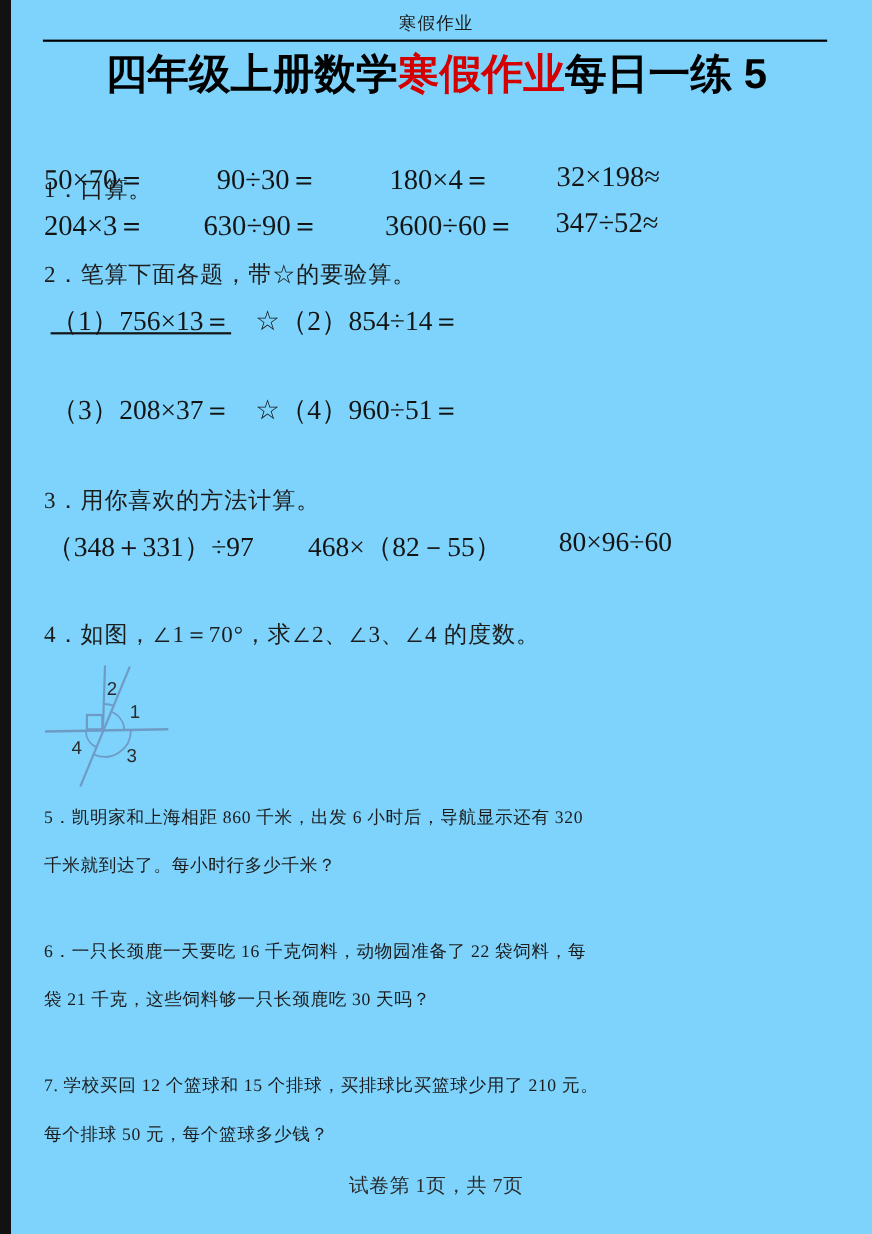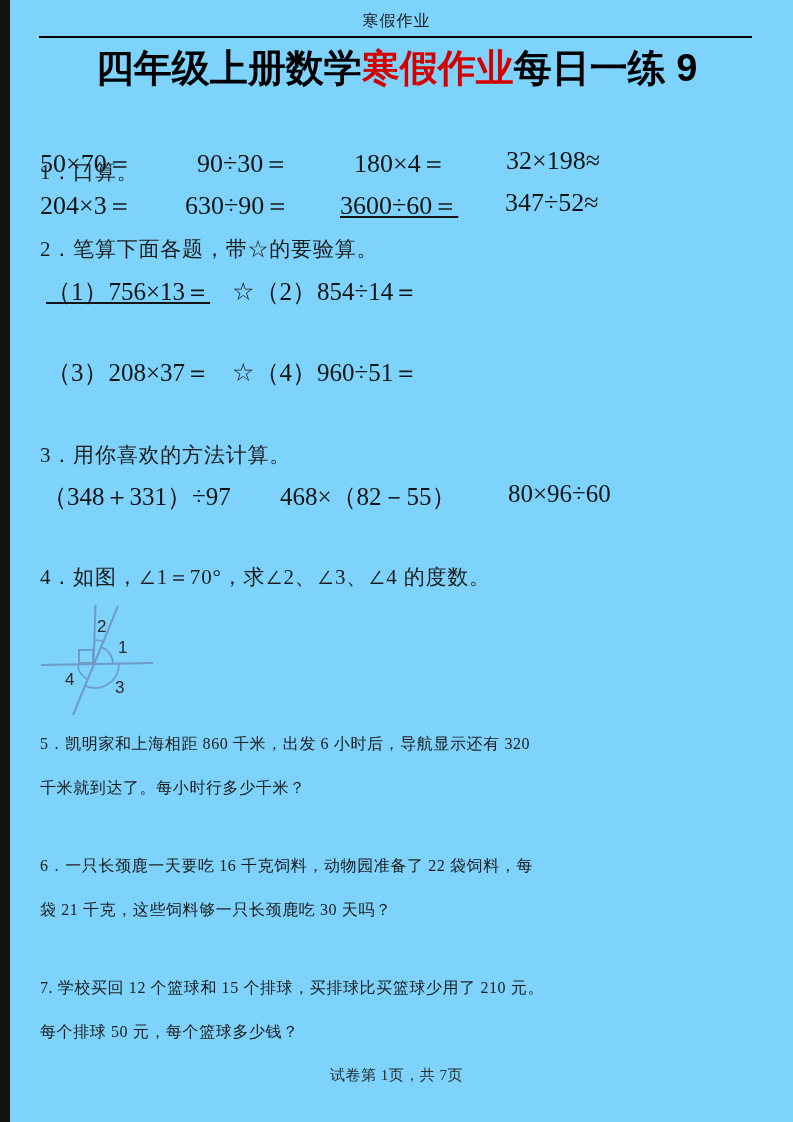--- a/index.html
+++ b/index.html
@@ -45,21 +45,21 @@
     white-space:nowrap;
   }
   .eq-sm{font-size:25px;}
   .para{
     position:absolute;left:40px;width:716px;
     font-size:16px;letter-spacing:0.6px;color:#1c1c1c;
   }
   .para .line{display:block;line-height:44px;white-space:nowrap;}
   .footer{
     position:absolute;top:1066px;left:10px;width:773px;
-    text-align:center;font-size:15px;color:#2a2a2a;
+    text-align:center;font-size:18px;color:#2a2a2a;
     letter-spacing:0.5px;
   }
   .diagram{
     position:absolute;left:38px;top:597px;width:122px;height:126px;
   }
   .diagram text{
     font-family:"Liberation Sans",sans-serif;
     font-size:17px;fill:#2b2b2b;
   }
 </style>
@@ -67,31 +67,31 @@
 <body>
 
 <div class="page">
 
   <div class="edge-bar"></div>
 
   <div class="running-header">寒假作业</div>
   <div class="header-rule"></div>
 
   <div class="doc-title">
-    <span>四年级上册数学</span><span style="color: rgb(212, 0, 0);">寒假作业</span><span>每日一练 9</span>
+    <span>四年级上册数学</span><span style="color: rgb(212, 0, 0);">寒假作业</span><span>每日一练 5</span>
   </div>
 
   <div class="q-heading" style="top:114px;margin-top:44px;">1．口算。</div>
   <div class="eq" style="left:40px;top:146px;">50×70＝</div>
   <div class="eq" style="left:197px;top:146px;">90÷30＝</div>
   <div class="eq" style="left:354px;top:146px;">180×4＝</div>
   <div class="eq" style="left:506px;top:146px;">32×198≈</div>
   <div class="eq" style="left:40px;top:188px;">204×3＝</div>
   <div class="eq" style="left:185px;top:188px;">630÷90＝</div>
-  <div class="eq" style="left:340px;top:188px;text-decoration:underline;">3600÷60＝</div>
+  <div class="eq" style="left:350px;top:188px;">3600÷60＝</div>
   <div class="eq" style="left:505px;top:188px;">347÷52≈</div>
 
   <div class="q-heading" style="top:235px;">2．笔算下面各题，带☆的要验算。</div>
   <div class="eq eq-sm" style="left:46px;top:275px;text-decoration:underline;">（1）756×13＝</div>
   <div class="eq eq-sm" style="left:232px;top:275px;">☆（2）854÷14＝</div>
   <div class="eq eq-sm" style="left:46px;top:356px;">（3）208×37＝</div>
   <div class="eq eq-sm" style="left:232px;top:356px;">☆（4）960÷51＝</div>
 
   <div class="q-heading" style="top:441px;">3．用你喜欢的方法计算。</div>
   <div class="eq eq-sm" style="left:42px;top:480px;">（348＋331）÷97</div>

